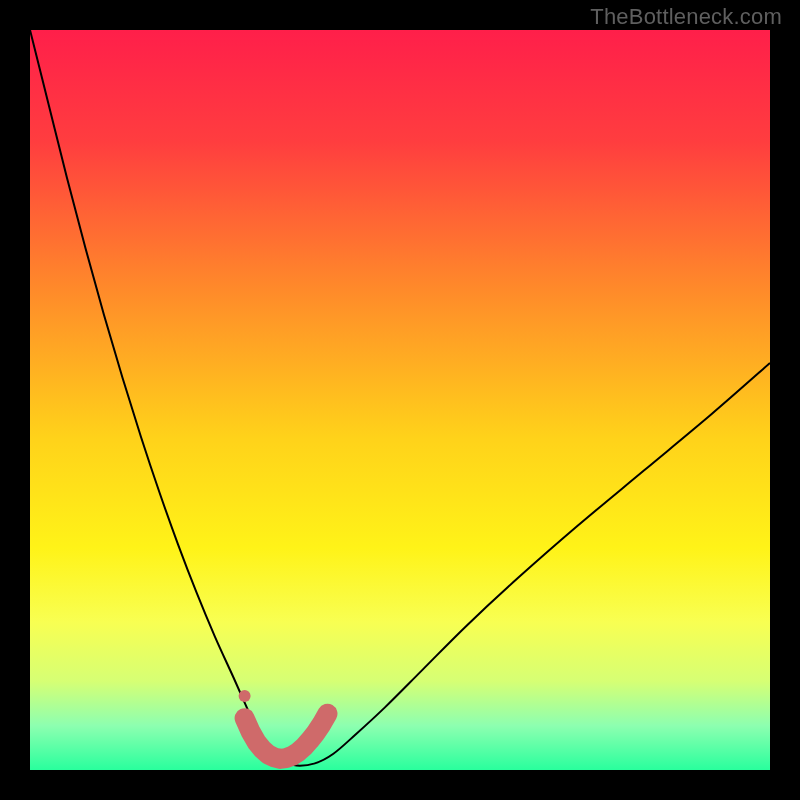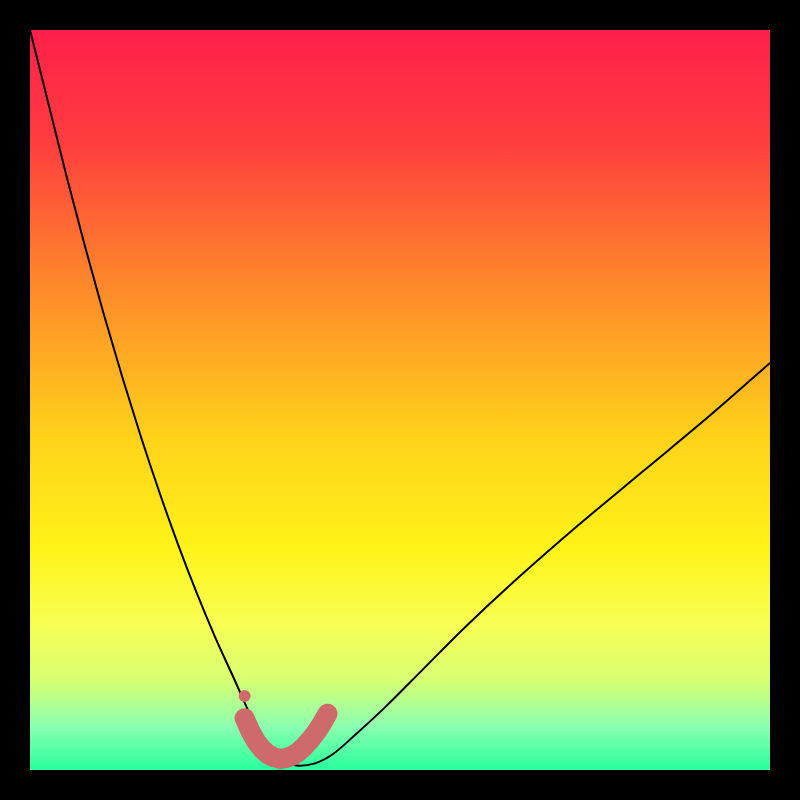--- a/index.html
+++ b/index.html
@@ -33,20 +33,21 @@
     position: absolute;
     left: 0;
     top: 0;
   }
 </style>
 </head>
 <body>
 
 <div class="frame">
 
+  <div class="watermark">TheBottleneck.com</div>
 
   <svg id="chart-svg" width="800" height="800">
     <defs>
       <linearGradient id="bg-grad" x1="0" y1="0" x2="0" y2="1">
           <stop offset="0%" stop-color="#ff1f4a"></stop>
           <stop offset="15%" stop-color="#ff3d3f"></stop>
           <stop offset="35%" stop-color="#ff8a2a"></stop>
           <stop offset="55.00000000000001%" stop-color="#ffd21a"></stop>
           <stop offset="70%" stop-color="#fff318"></stop>
           <stop offset="80%" stop-color="#f8ff52"></stop>

